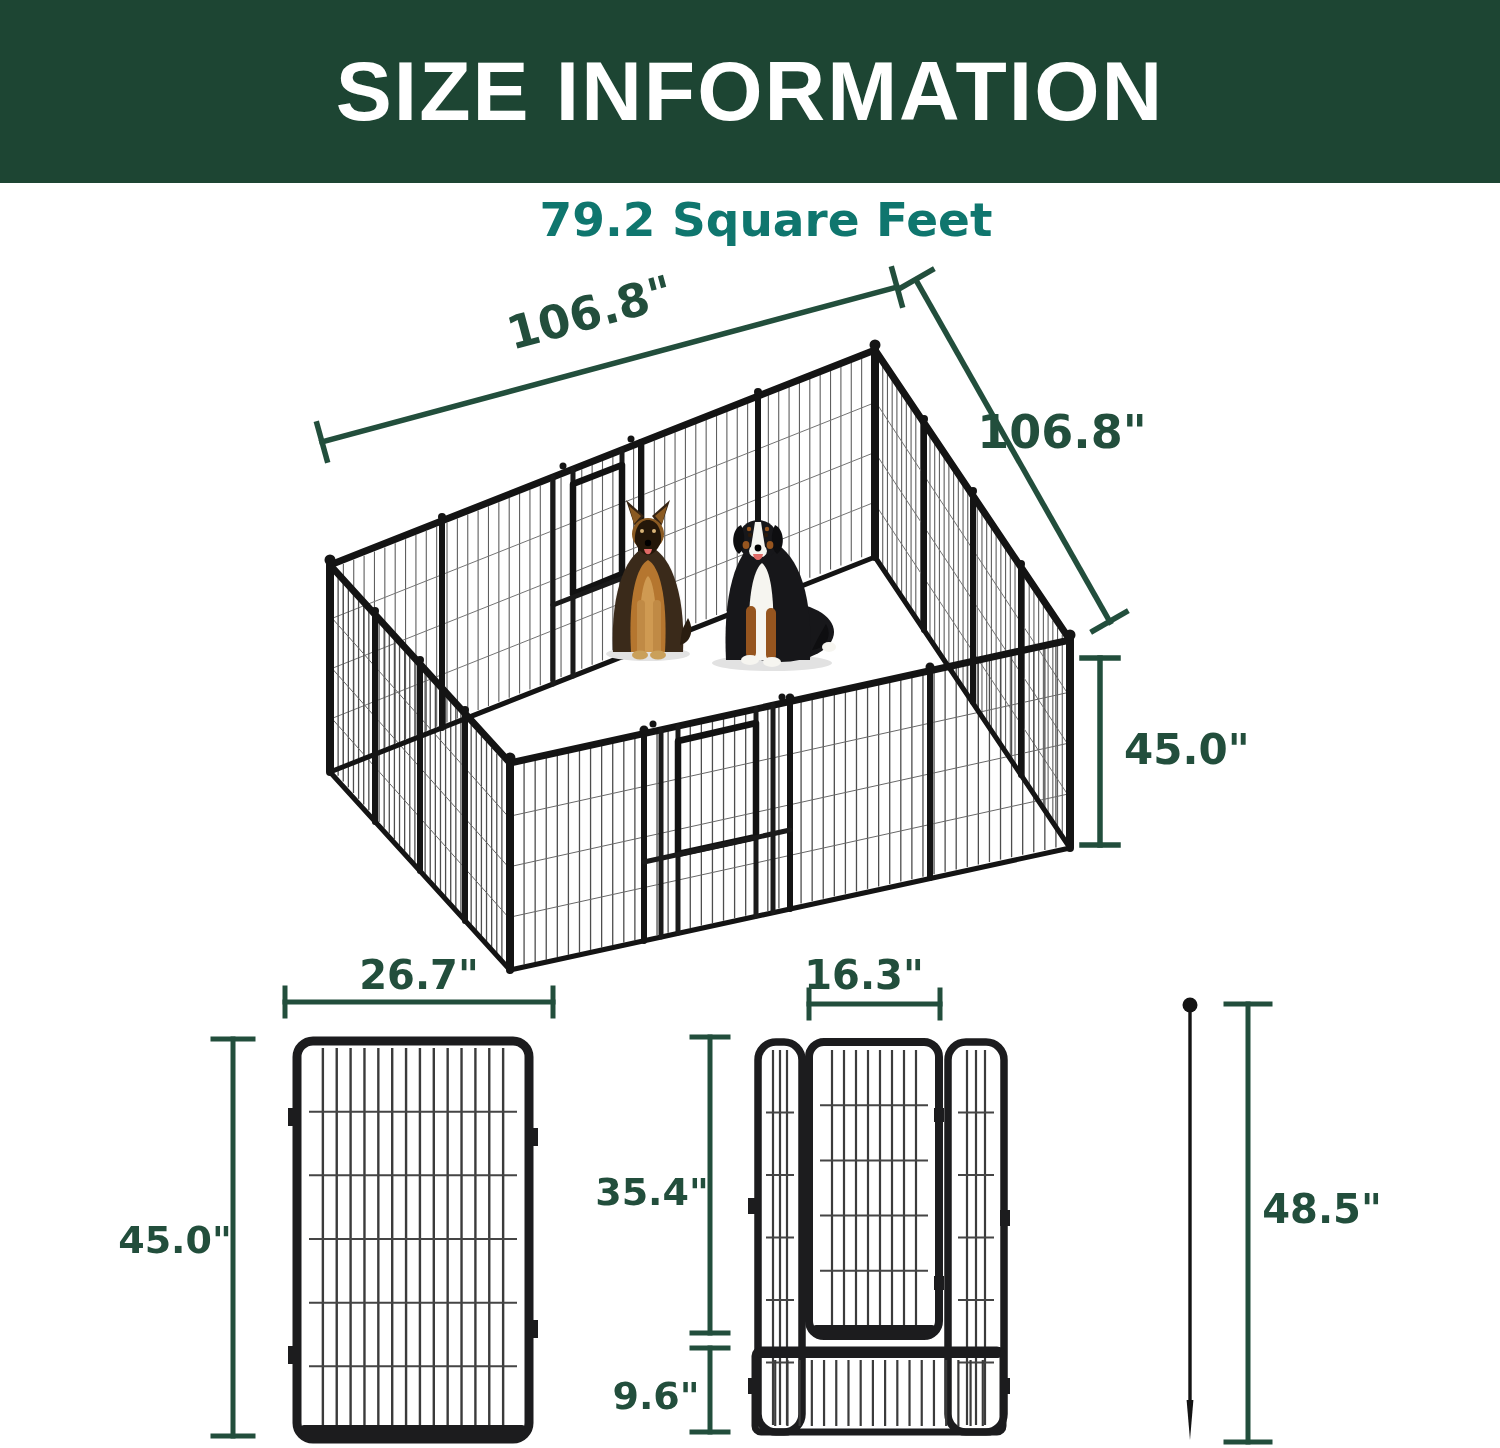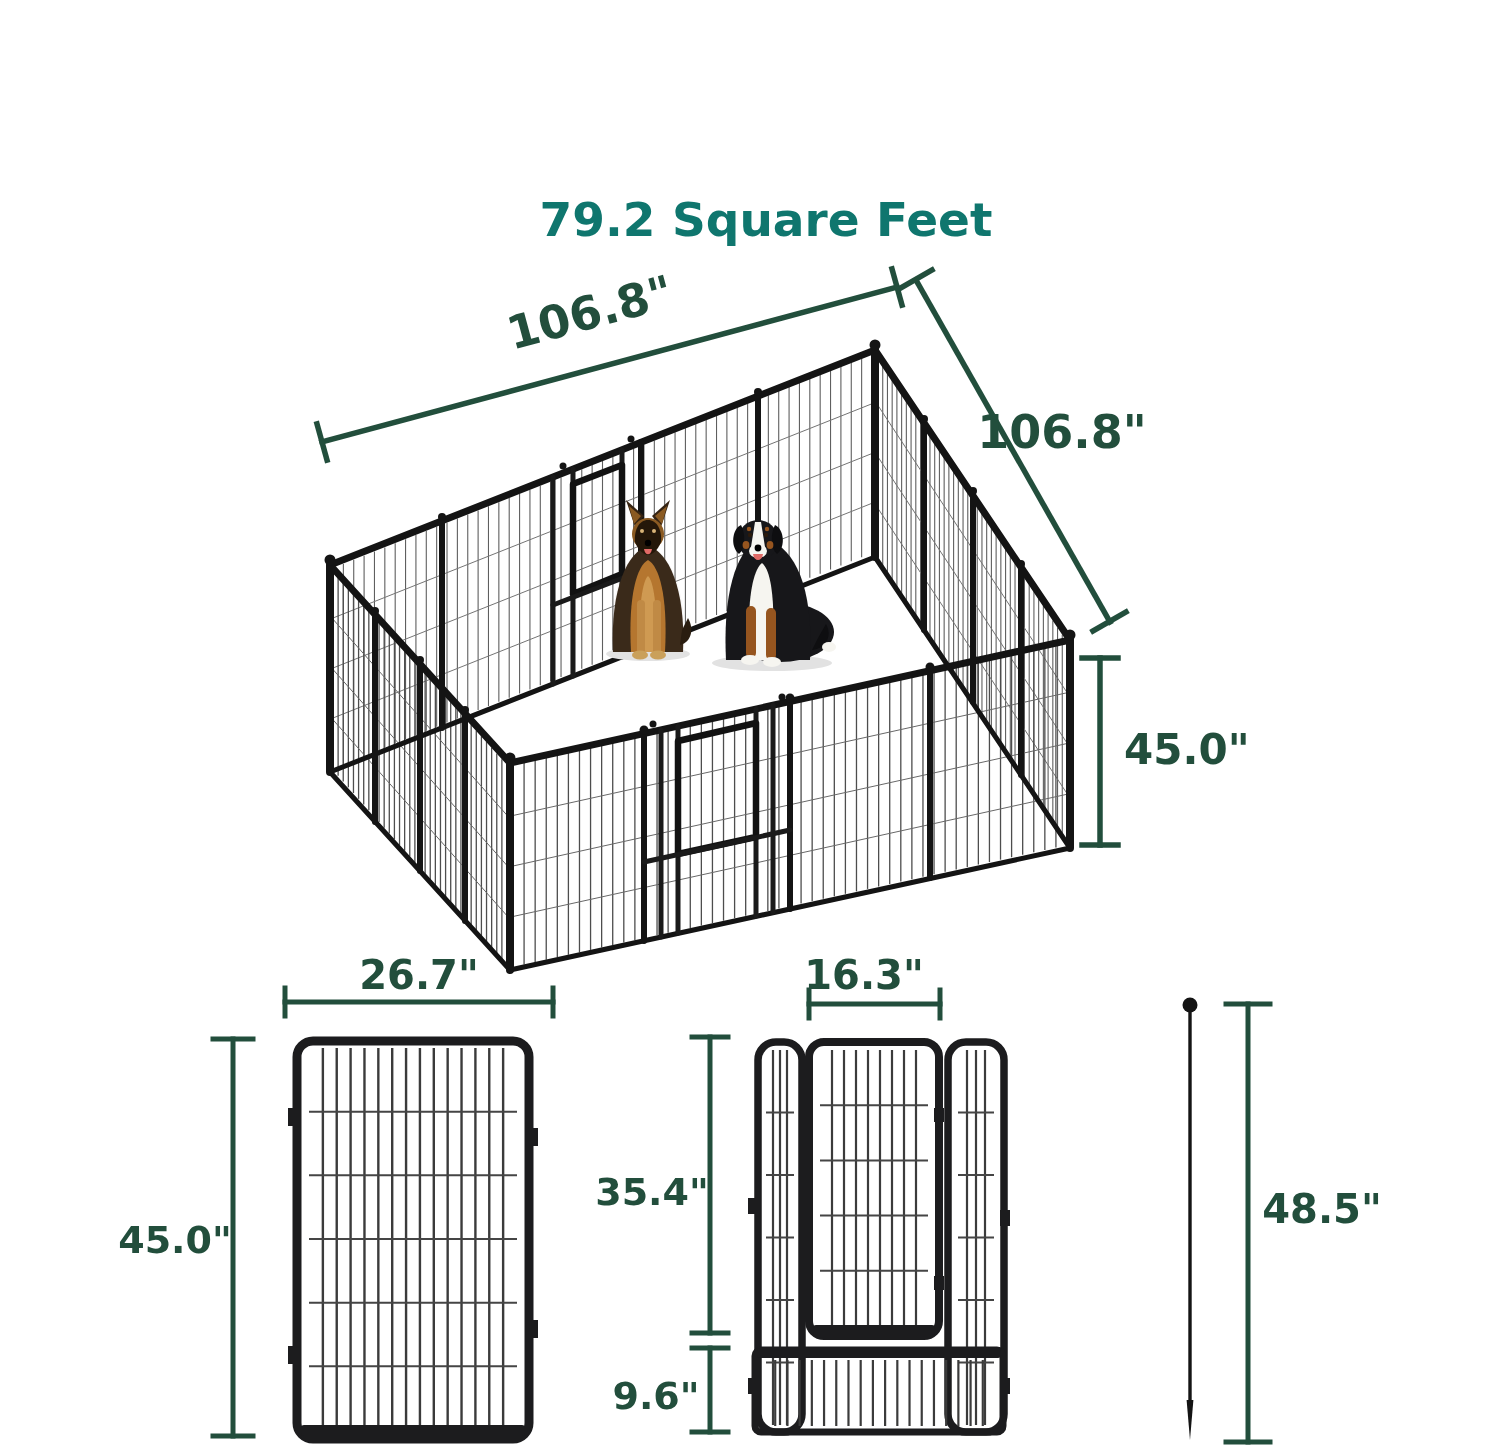--- a/index.html
+++ b/index.html
@@ -22,20 +22,23 @@
   .post5{stroke:#1a1a1a;stroke-width:5;stroke-linecap:round;}
   .door{stroke:#121212;stroke-width:6.5;fill:none;stroke-linejoin:round;stroke-linecap:round;}
   .ball{fill:#141414;}
   .frame{fill:none;stroke:#1c1c1e;}
 </style>
 </head>
 <body>
 
 <div class="page">
 
+  <div class="header">
+    <h1>SIZE INFORMATION</h1>
+  </div>
 
   <div class="subtitle">79.2 Square Feet</div>
 
   <svg style="position:absolute;left:0;top:250px;" width="1500" height="730" viewBox="0 0 1500 730">
 
     <g>
         <line x1="343.36538461538464" y1="313.88461538461536" x2="343.36538461538464" y2="513.8653846153846" stroke="#5f5f5f" stroke-width="1.1"></line>
         <line x1="353.7307692307692" y1="309.7692307692308" x2="353.7307692307692" y2="509.7307692307692" stroke="#5f5f5f" stroke-width="1.1"></line>
         <line x1="364.09615384615387" y1="305.65384615384613" x2="364.09615384615387" y2="505.59615384615387" stroke="#5f5f5f" stroke-width="1.1"></line>
         <line x1="374.46153846153845" y1="301.53846153846155" x2="374.46153846153845" y2="501.46153846153845" stroke="#5f5f5f" stroke-width="1.1"></line>

